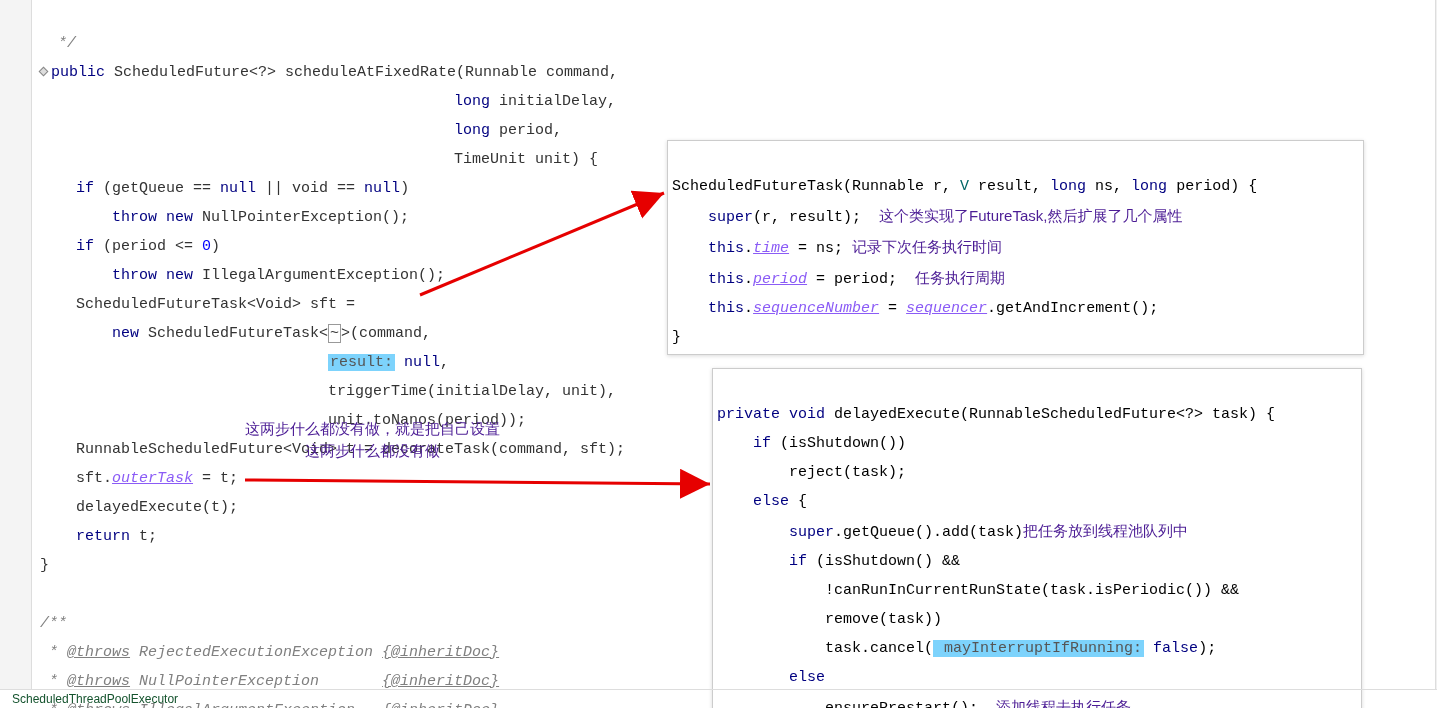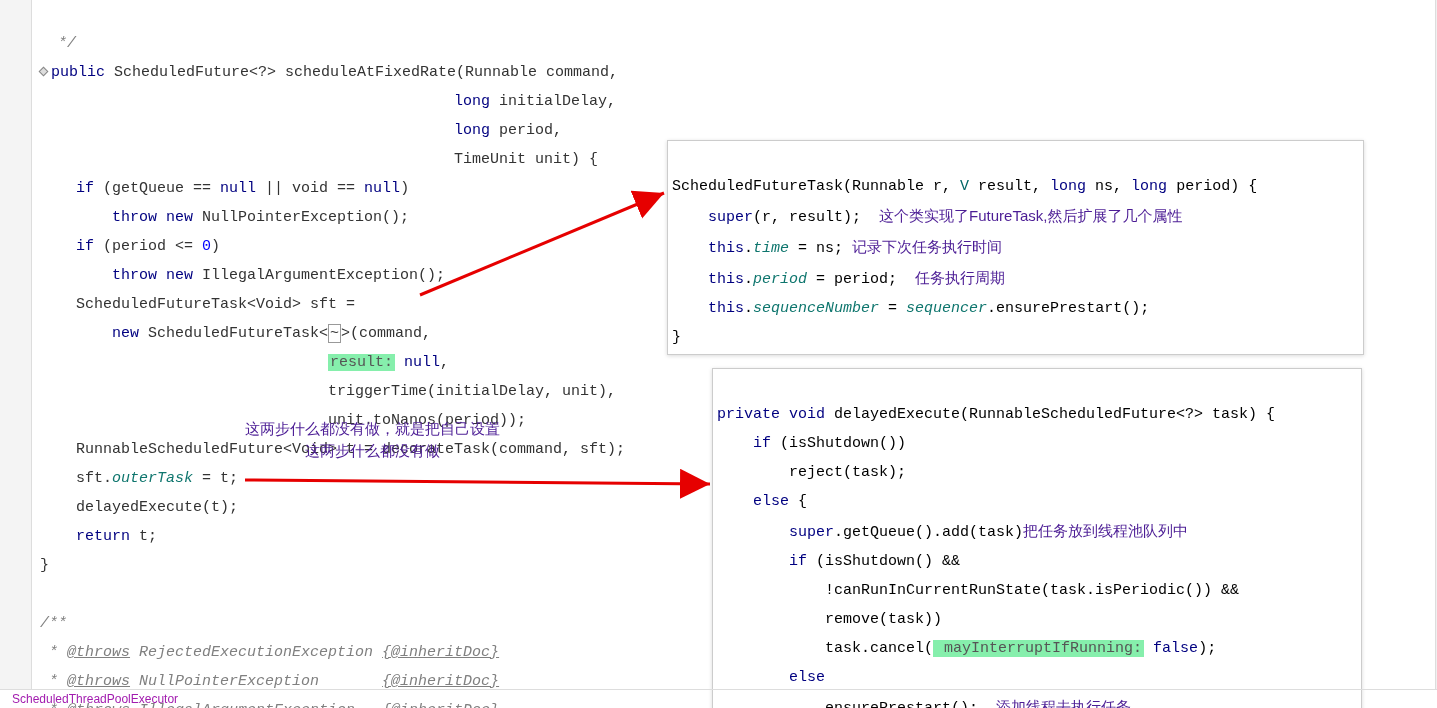--- a/index.html
+++ b/index.html
@@ -24,53 +24,53 @@
 .code-main {
   position: absolute;
   left: 40px;
   top: 0;
   width: 660px;
   color: #333;
   line-height: 29px;
   white-space: pre;
 }
 .kw { color: #000080; font-weight: normal; }
-.hint { background: #86efac; color: #555; padding: 0 2px; font-style: normal; }
+.hint { background: #7dd3fc; color: #555; padding: 0 2px; font-style: normal; }
 .annot { color: #4c1d95; font-family: "Microsoft YaHei", sans-serif; font-size: 15px; }
 
 .box1, .box2 {
   position: absolute;
   background: #fff;
   border: 1px solid #ccc;
   box-shadow: 0 1px 4px rgba(0,0,0,0.15);
   line-height: 29px;
   white-space: pre;
   padding: 2px 4px;
 }
 .box1 { left: 667px; top: 140px; width: 697px; }
 .box2 { left: 712px; top: 368px; width: 650px; }
 
 .tab {
   position: absolute;
   left: 4px;
   bottom: 0;
   font-family: "Segoe UI", Tahoma, sans-serif;
   font-size: 12px;
-  color: #a21caf;
+  color: #14532d;
   padding: 2px 8px;
 }
 
 .arrow {
   position: absolute;
   pointer-events: none;
 }
 .arrow svg { overflow: visible; }
 
 .ital { font-style: italic; }
-.seq { color: #0f766e; font-style: italic; }
+.seq { color: #8b5cf6; font-style: italic; text-decoration: underline; }
 .uline { text-decoration: underline; margin-top: 36px; }
 .graytxt { color: #808080; font-style: italic; }
 .diamond {
   display: inline-block;
   transform: rotate(45deg);
   border: 1px solid #888;
   width: 7px; height: 7px;
   background: #ddd;
   margin-right: 4px;
   vertical-align: 1px;
@@ -126,21 +126,21 @@
 <div class="annot" style="position:absolute;left:245px;top:418px;line-height:22px;text-align:center;">
   <span>这两步什么都没有做，就是把自己设置</span><br>
   <span>这两步什么都没有做</span>
 </div>
 
 <div class="box1">
 <span>ScheduledFutureTask(Runnable r, </span><span style="color:#006666">V</span><span> result, </span><span class="kw">long</span><span> ns, </span><span class="kw">long</span><span> period) {</span>
 <span>    </span><span class="kw">super</span><span>(r, result);</span>  <span class="annot">这个类实现了FutureTask,然后扩展了几个属性</span>
 <span>    </span><span class="kw">this</span><span>.</span><span class="seq">time</span><span> = ns;</span> <span class="annot">记录下次任务执行时间</span>
 <span>    </span><span class="kw">this</span><span>.</span><span class="seq">period</span><span> = period;</span>  <span class="annot">任务执行周期</span>
-<span>    </span><span class="kw">this</span><span>.</span><span class="seq">sequenceNumber</span><span> = </span><span class="seq ital">sequencer</span><span>.ensurePrestart();</span>
+<span>    </span><span class="kw">this</span><span>.</span><span class="seq">sequenceNumber</span><span> = </span><span class="seq ital">sequencer</span><span>.getAndIncrement();</span>
 <span>}</span>
 </div>
 
 <div class="box2">
 <span class="kw">private void</span><span> delayedExecute(RunnableScheduledFuture&lt;?&gt; task) {</span>
 <span>    </span><span class="kw">if</span><span> (isShutdown())</span>
 <span>        reject(task);</span>
 <span>    </span><span class="kw">else</span><span> {</span>
 <span>        </span><span class="kw">super</span><span>.getQueue().add(task)</span><span class="annot">把任务放到线程池队列中</span>
 <span>        </span><span class="kw">if</span><span> (isShutdown() &amp;&amp;</span>

